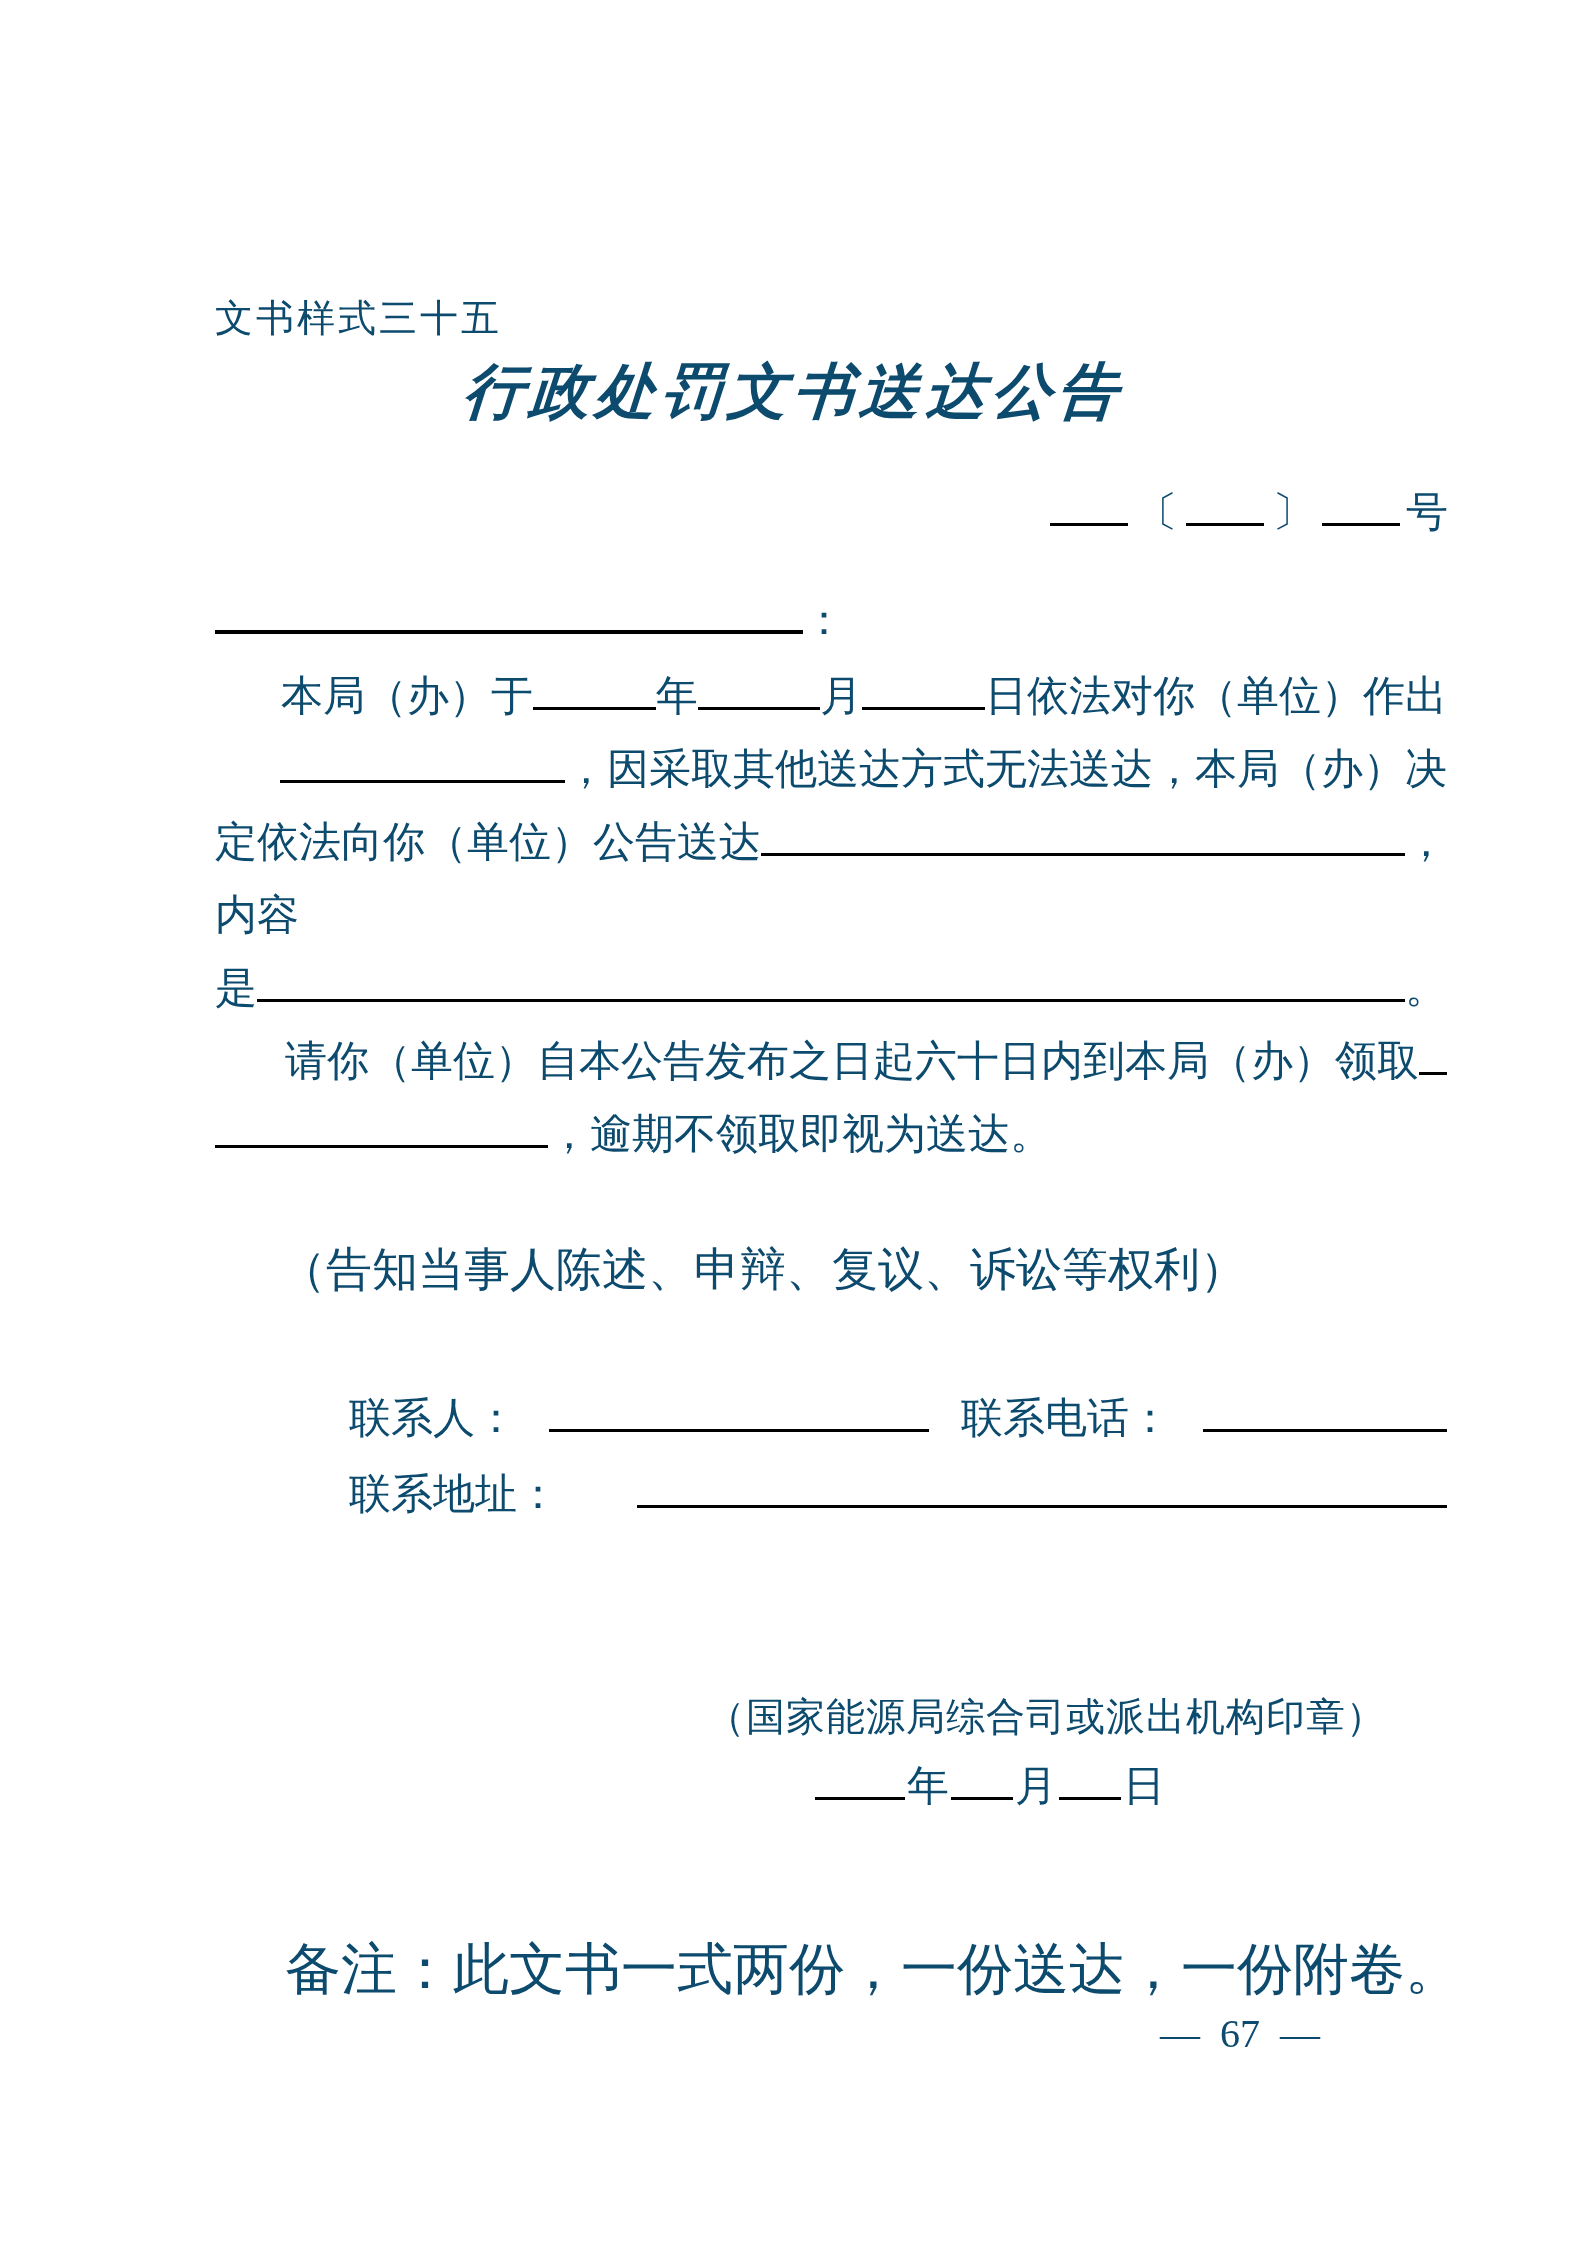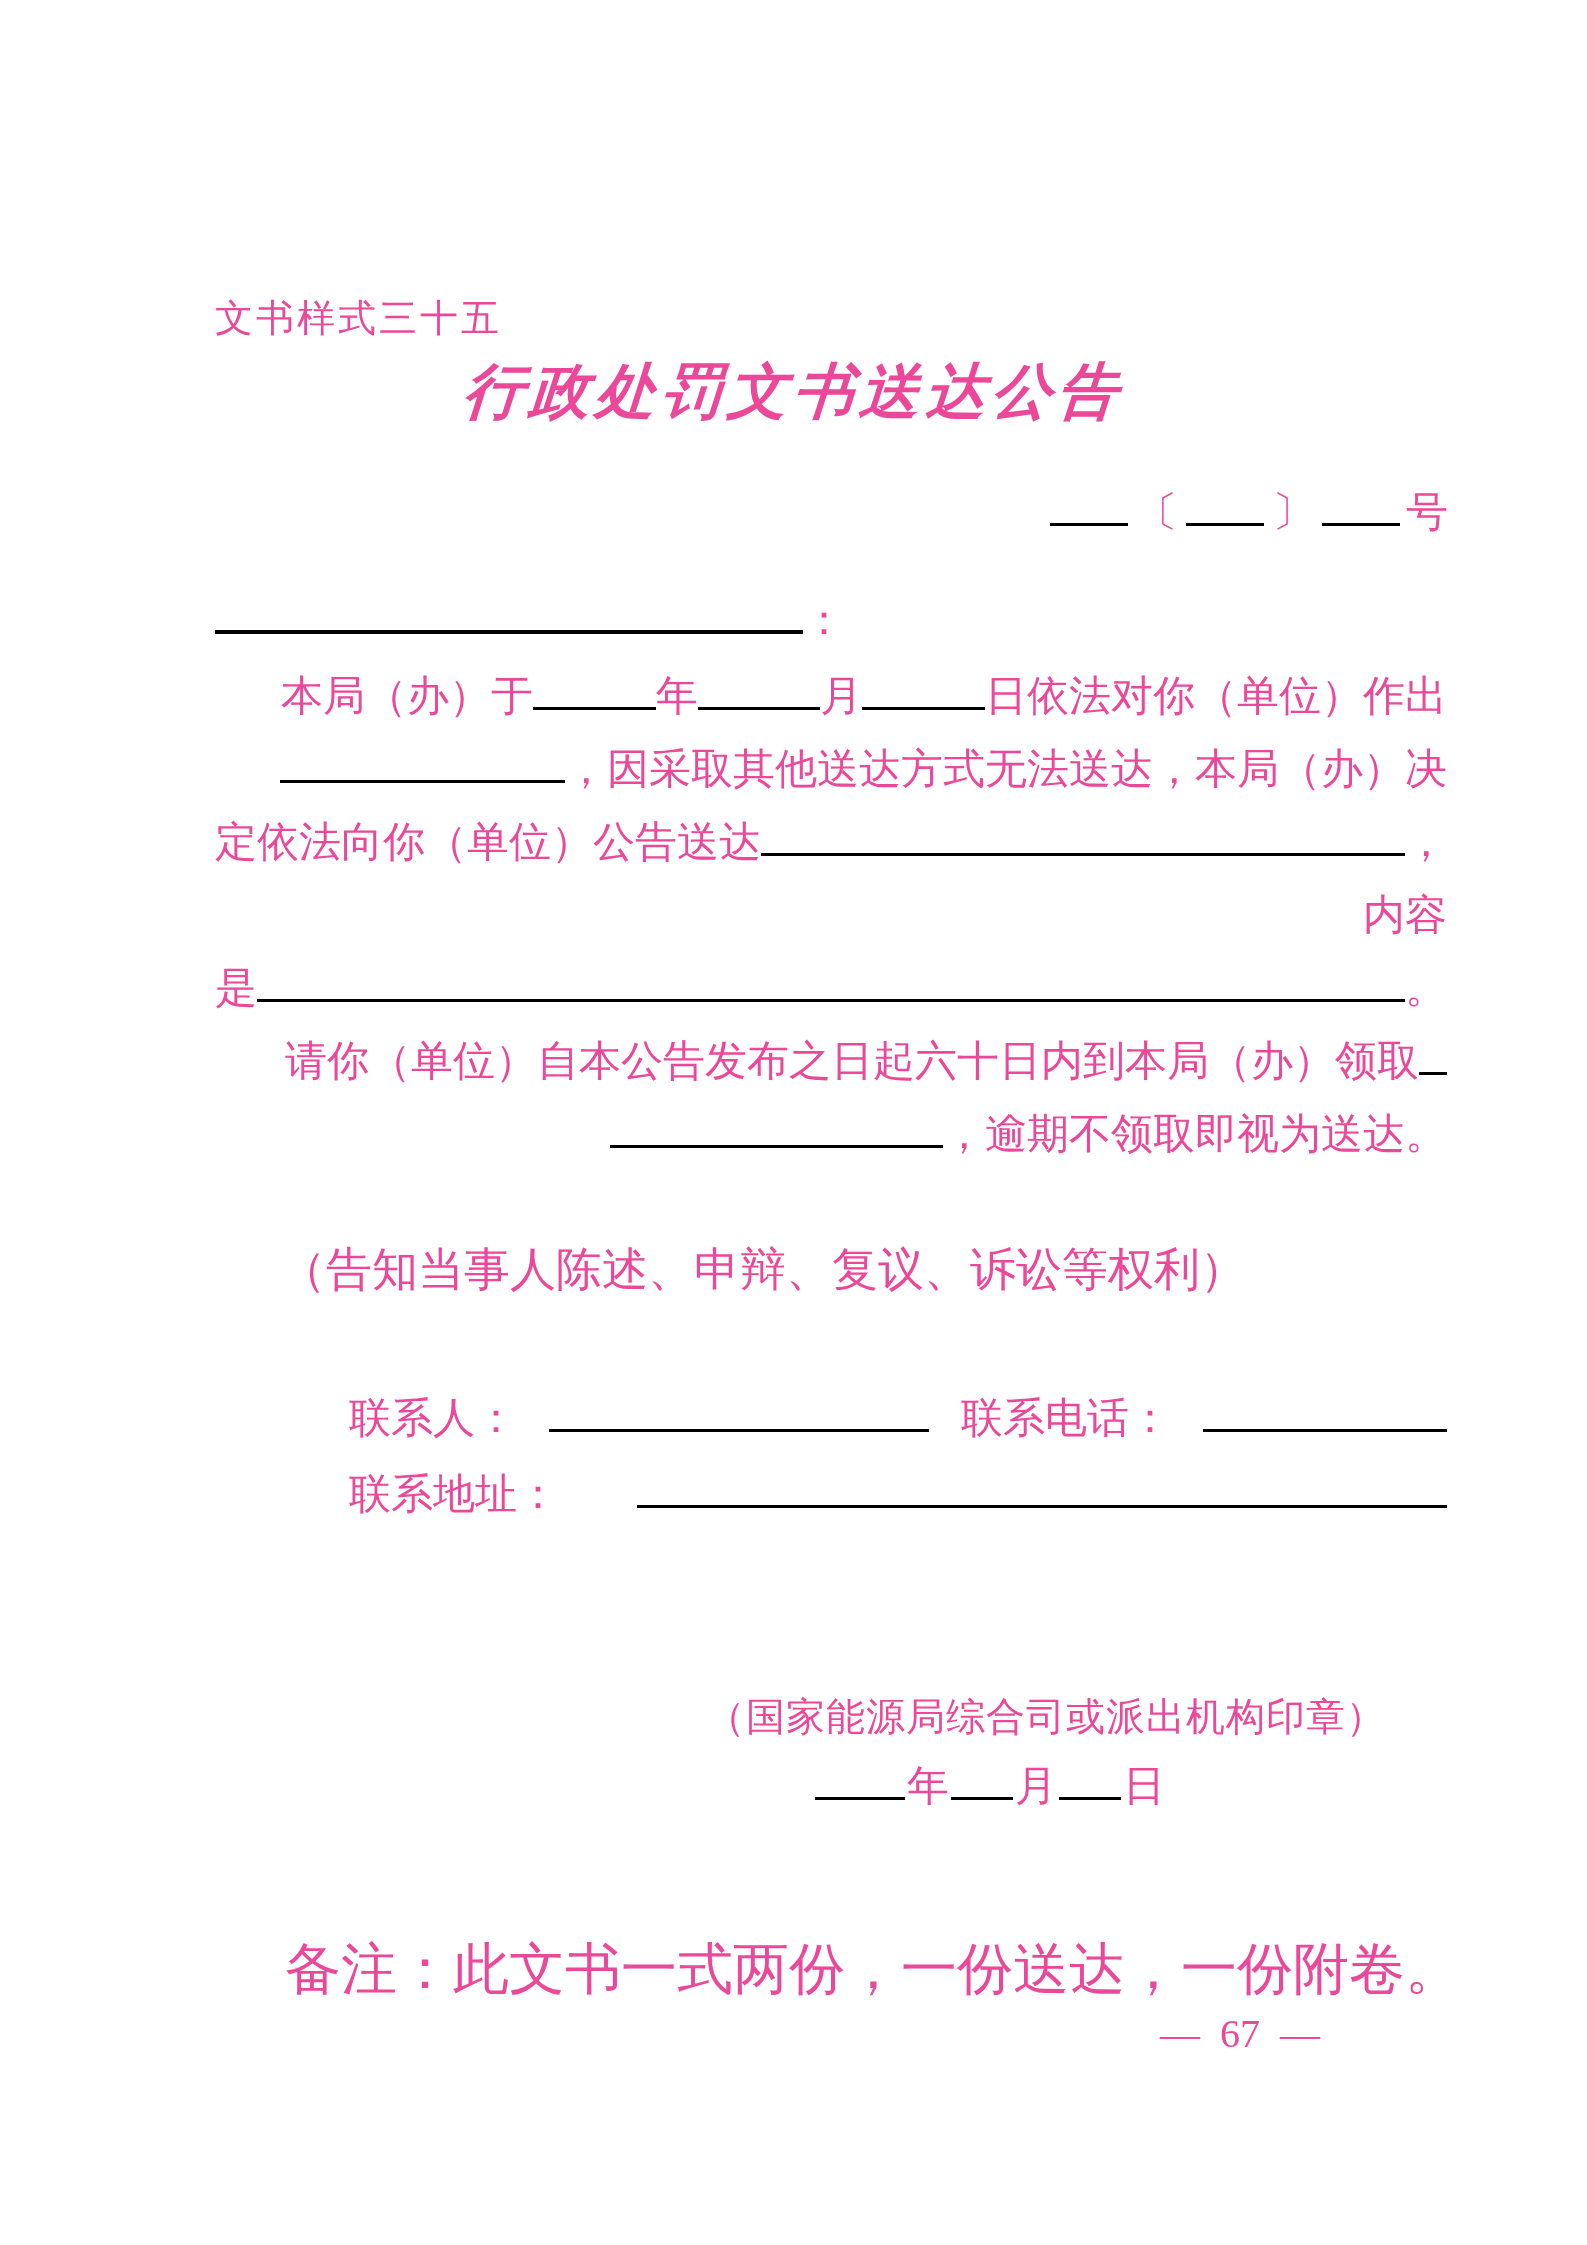--- a/index.html
+++ b/index.html
@@ -1,21 +1,21 @@
 <!DOCTYPE html>
 <html><head>
 <meta charset="utf-8">
 <style>
   * { margin:0; padding:0; box-sizing:border-box; }
   html,body { background:#e8e8e8; }
   .page {
     position:relative;
     width:1587px; height:2245px;
     background:#ffffff;
-    color:#ec4899;
+    color:#0c4a6e;
     font-family:"Liberation Serif","DejaVu Serif",serif;
     overflow:hidden;
   }
   .abs { position:absolute; }
   .flexline { display:flex; align-items:baseline; }
   .blank {
     display:inline-block;
     border-bottom:3px solid #000;
     height:6px;
   }
@@ -36,21 +36,21 @@
 
   #doc-number { left:1050px; top:484px; font-size:42px; }
   #doc-number .blank { width:78px; }
   #doc-number .bracket { margin:0 8px; }
   #doc-number .suffix { margin-left:6px; }
 
   #addressee { left:215px; top:592px; font-size:42px; width:650px; }
   #addressee .blank { width:588px; }
 
   #body { left:215px; top:660px; width:1232px; font-size:42px; }
-  #body .line { height:73px; display:flex; align-items:baseline;justify-content:flex-end; }
+  #body .line { height:73px; display:flex; align-items:baseline; }
   #body .line > span { line-height:73px; }
   #body .indent { display:inline-block; width:70px; }
   #body .b-ymd { width:130px; }
   #body .b-lead2 { width:308px; }
   #body .b-lead7 { width:333px; }
 
   #rights-note { left:280px; top:1240px; font-size:46px; line-height:60px; }
 
   #contact { left:215px; top:1380px; width:1232px; font-size:42px; }
   #contact .line { height:76px; display:flex; align-items:baseline; }

